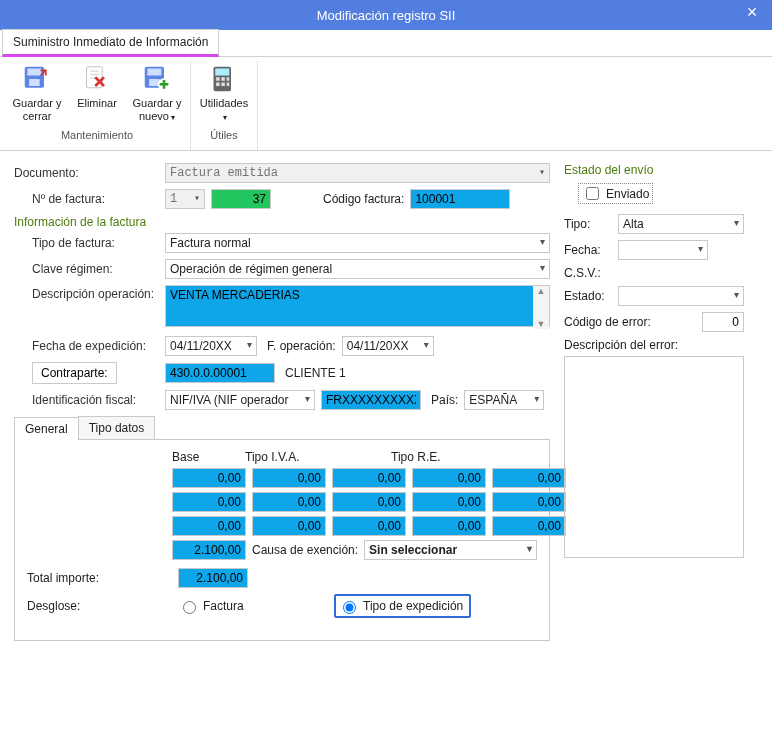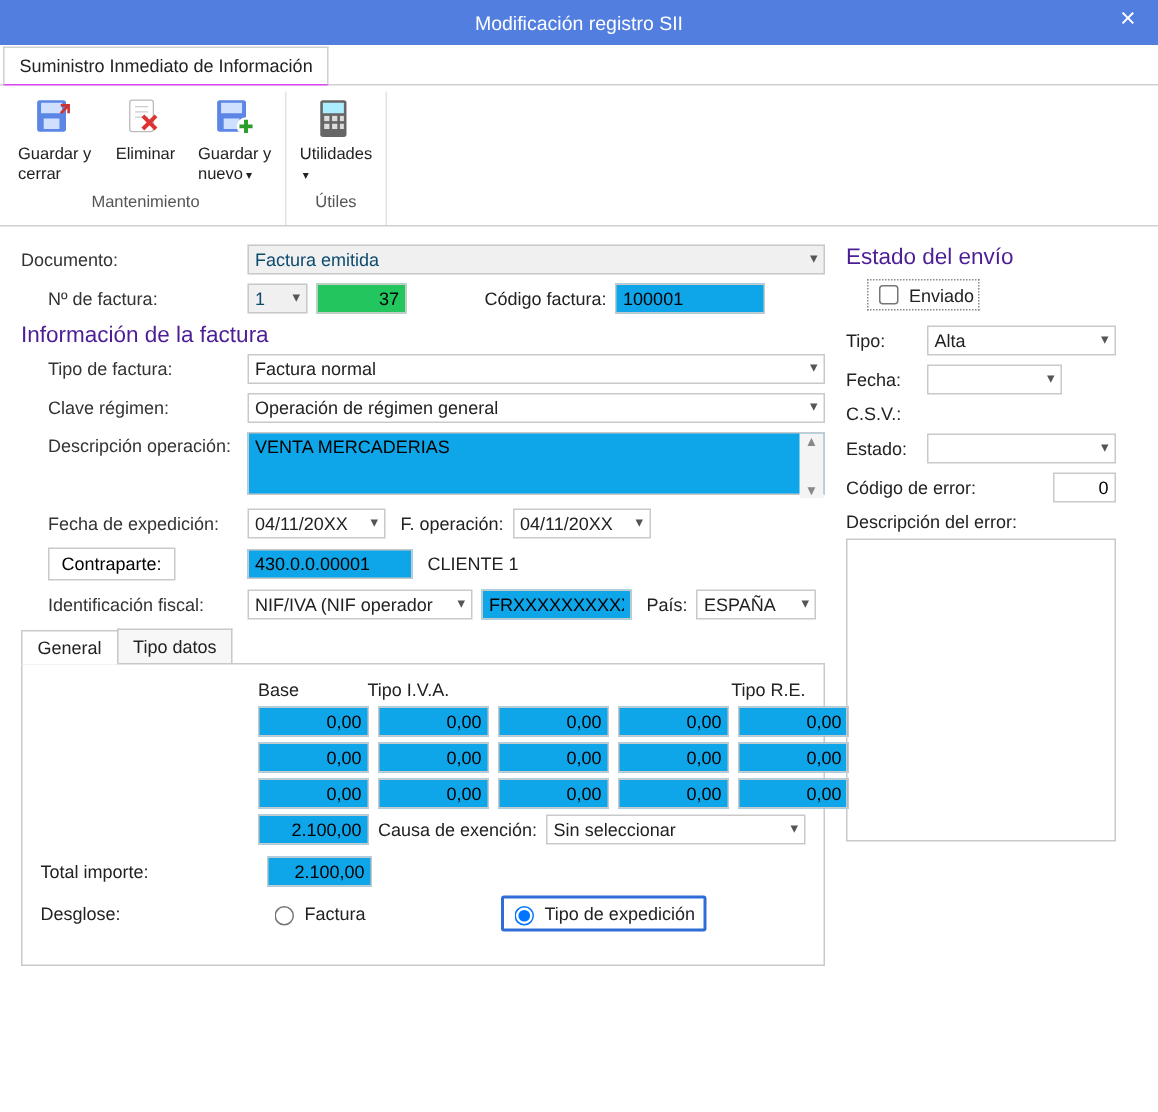--- a/index.html
+++ b/index.html
@@ -16,44 +16,44 @@
     --focus:#2e6cd6;
   }
   html,body{margin:0;padding:0;font-family:"Segoe UI",Tahoma,sans-serif;font-size:12px;color:var(--text);background:#fff;}
   .window{width:772px;height:741px;display:flex;flex-direction:column;box-sizing:border-box;}
   
   .titlebar{background:var(--titlebar);color:#fff;height:30px;display:flex;align-items:center;justify-content:center;position:relative;}
   .titlebar .title{font-size:13px;}
   .titlebar .close{position:absolute;right:8px;top:2px;font-size:18px;cursor:pointer;width:24px;text-align:center;}
   
   .ribbon-tabs{background:#fff;border-bottom:1px solid var(--border);height:26px;display:flex;align-items:flex-end;padding-left:2px;}
-  .ribbon-tab{height:24px;line-height:24px;padding:0 10px;border:1px solid var(--border);border-bottom:1px solid #d946ef;background:#fff;font-size:12px;position:relative;top:1px;}
+  .ribbon-tab{height:24px;line-height:24px;padding:0 10px;border:1px solid var(--border);border-bottom:3px solid #d946ef;background:#fff;font-size:12px;position:relative;top:1px;}
   
   .ribbon{display:flex;border-bottom:1px solid var(--border);padding:4px 4px 0 4px;min-height:94px;box-sizing:border-box;}
   .ribbon-group{display:flex;flex-direction:column;align-items:center;padding:0 8px 2px 8px;border-right:1px solid var(--light-border);}
   .ribbon-buttons{display:flex;gap:10px;}
   .ribbon-btn{display:flex;flex-direction:column;align-items:center;justify-content:flex-start;width:50px;cursor:pointer;padding-top:2px;}
   .ribbon-btn .icon{width:32px;height:32px;display:flex;align-items:center;justify-content:center;margin-bottom:2px;}
-  .ribbon-btn .lbl{font-size:11px;line-height:13px;min-height:28px;}
+  .ribbon-btn .lbl{font-size:11px;text-align:center;line-height:13px;min-height:28px;}
   .ribbon-group-title{font-size:11px;color:#555;margin-top:4px;}
   .dd-arrow{font-size:8px;margin-left:2px;}
   
   .content{flex:1;display:flex;padding:12px 28px 8px 14px;gap:14px;}
   .left-col{flex:1;min-width:0;}
   .right-col{width:180px;}
   .row{display:flex;align-items:center;margin-bottom:6px;gap:6px;}
   .label{width:145px;color:var(--label);}
   .label.indent{padding-left:18px;width:145px;box-sizing:content-box;}
   .field,.select,.num{border:1px solid var(--input-border);background:#0ea5e9;height:20px;box-sizing:border-box;padding:0 4px;font-size:12px;font-family:inherit;}
   .select{position:relative;padding-right:18px;background:#fff;display:inline-flex;align-items:center;}
   .select::after{content:"▾";position:absolute;right:4px;top:2px;font-size:10px;color:#555;}
-  .select.disabled{background:#f0f0f0;color:#0c4a6e;}
+  .select.disabled{background:#f0f0f0;color:#737373;font-family:Liberation Mono, monospace;}
   .num{text-align:right;width:70px;}
   textarea.field{height:42px;resize:none;padding:2px 4px;}
-  .section-title{font-size:15px;color:#4c1d95;margin-bottom:4px;}
+  .section-title{font-size:12px;color:#4d7c0f;margin-bottom:4px;}
   .btn-inline{border:1px solid var(--input-border);background:#fff;height:22px;padding:0 8px;cursor:pointer;font-family:inherit;font-size:12px;}
   
   .subtabs{display:flex;border-bottom:1px solid var(--input-border);margin-top:6px;}
   .subtab{padding:4px 10px;border:1px solid var(--input-border);border-bottom:none;background:#f7f7f7;cursor:pointer;margin-right:-1px;}
   .subtab.active{background:#fff;position:relative;top:1px;}
   .tab-panel{border:1px solid var(--input-border);border-top:none;padding:10px 12px 16px 12px;}
   .table-row{display:flex;gap:6px;margin-bottom:4px;padding-left:145px;}
   .table-row .num{width:74px;}
   .sub-label{width:145px;}
   
@@ -222,21 +222,21 @@
 
       <div class="subtabs">
         <div class="subtab active">General</div>
         <div class="subtab">Tipo datos</div>
       </div>
       <div class="tab-panel">
 
         <div style="display:flex;padding-left:145px;margin-bottom:4px;">
           <div style="width:80px;">Base</div>
           <div style="width:160px;">Tipo I.V.A.</div>
-          <div style="width:160px;text-align:right;">Tipo R.E.</div>
+          <div style="width:160px;">Tipo R.E.</div>
         </div>
 
         <div class="table-row">
           <input class="num" value="0,00" style="">
           <input class="num" value="0,00" style="">
           <input class="num" value="0,00" style="">
           <input class="num" value="0,00" style="">
           <input class="num" value="0,00" style="">
         </div>
         <div class="table-row">
@@ -249,21 +249,21 @@
         <div class="table-row">
           <input class="num" value="0,00" style="">
           <input class="num" value="0,00" style="">
           <input class="num" value="0,00" style="">
           <input class="num" value="0,00" style="">
           <input class="num" value="0,00" style="">
         </div>
         <div class="table-row">
           <input class="num" value="2.100,00" style="">
           <span style="align-self:center;">Causa de exención:</span>
-          <span class="select" style="flex:1;">
+          <span class="select" style="flex:1;font-weight:bold;">
               <span>Sin seleccionar</span>
             </span>
         </div>
 
         <div class="row" style="margin-top:8px;">
           <span class="sub-label">Total importe:</span>
           <input class="num" value="2.100,00" style="">
         </div>
 
         <div class="row">

